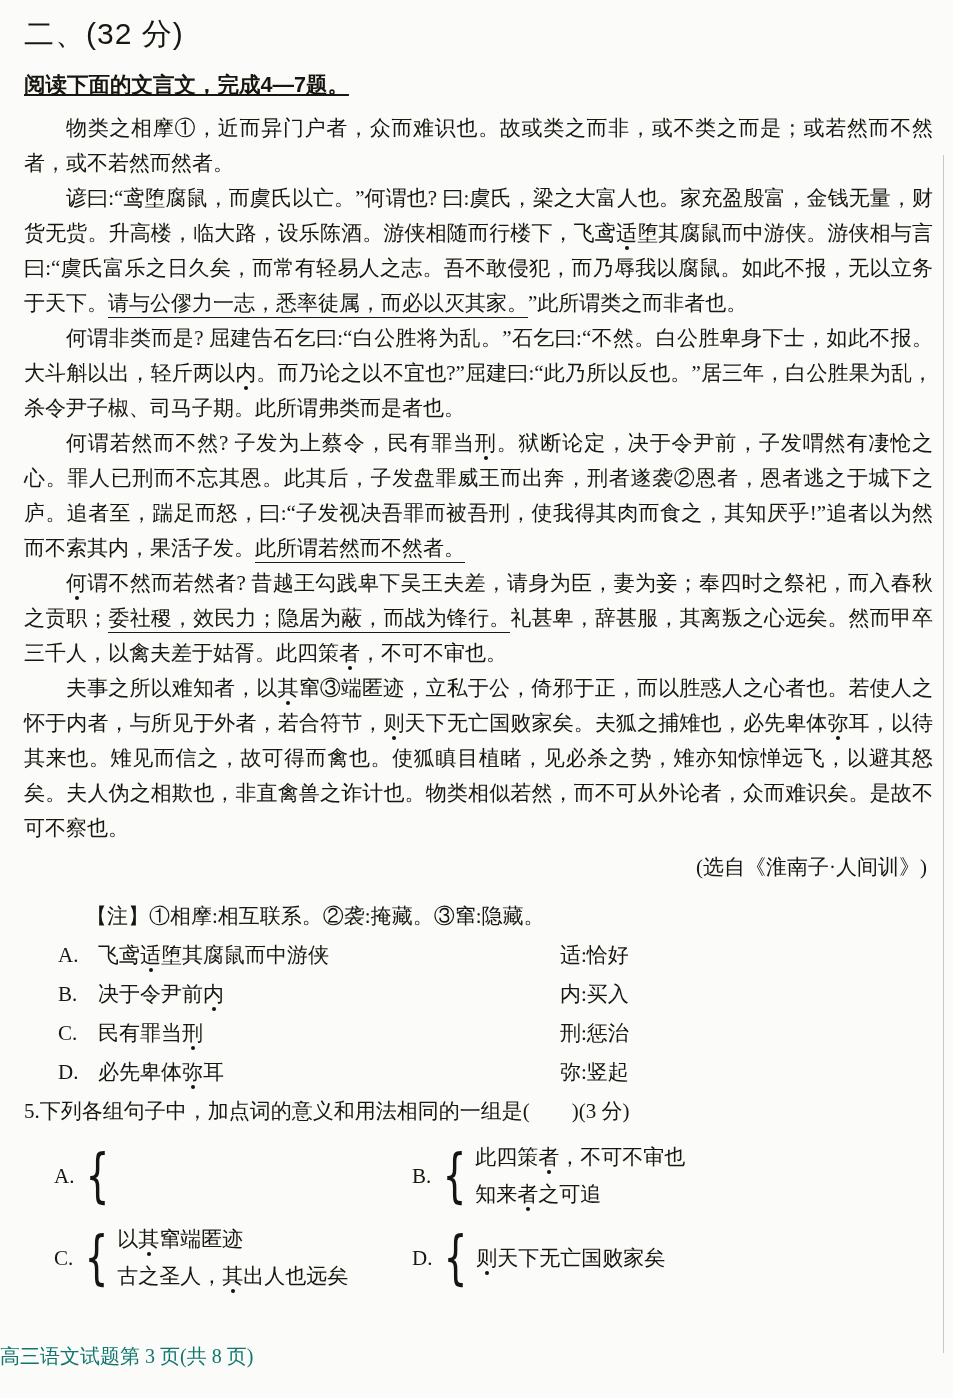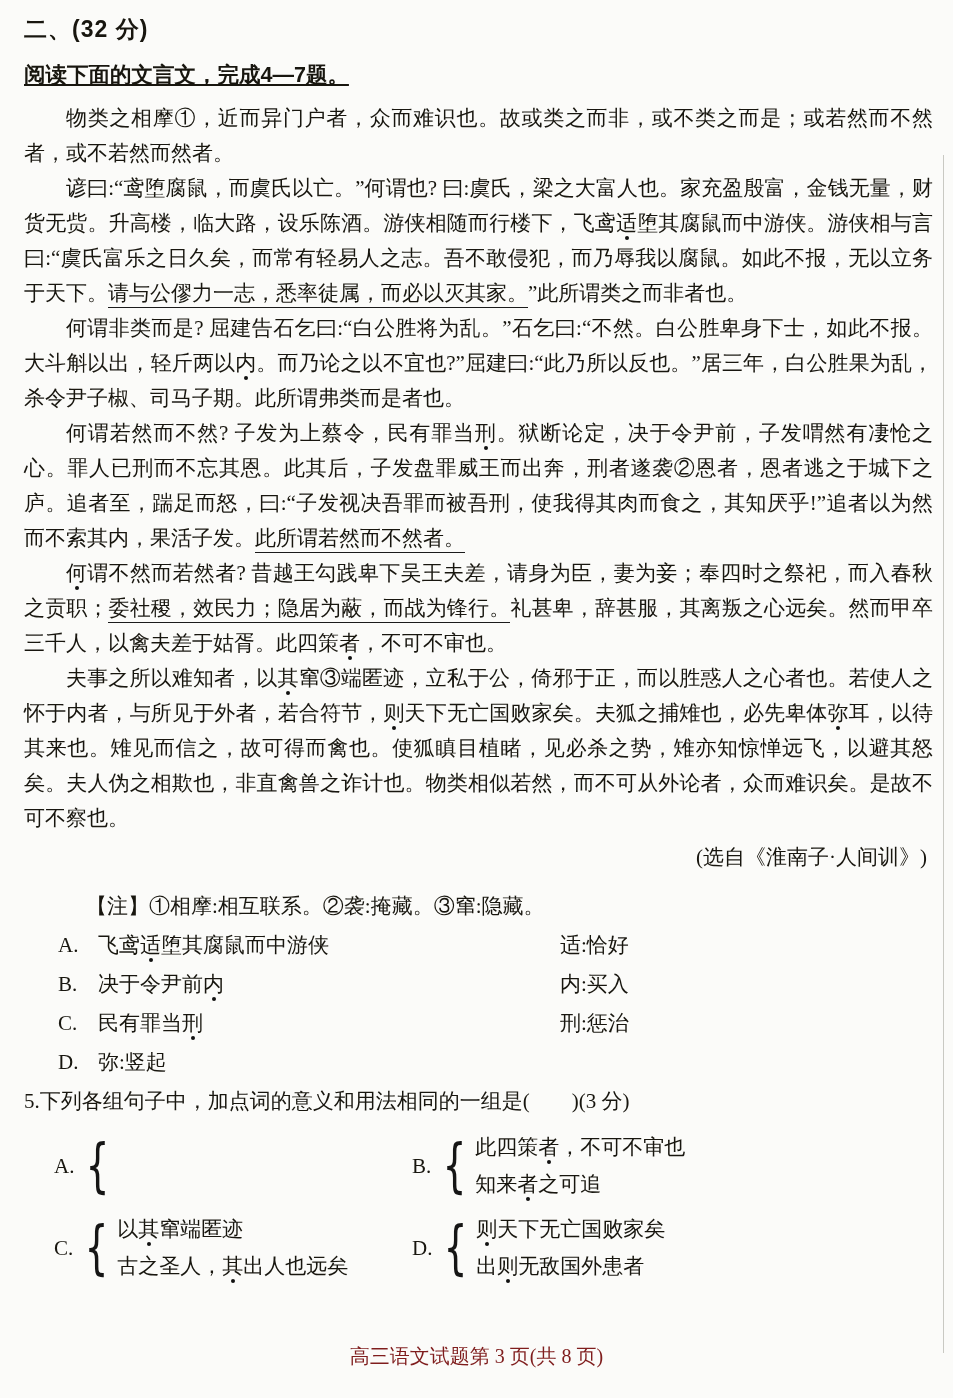--- a/index.html
+++ b/index.html
@@ -8,21 +8,21 @@
     background:#fbfbf9;
     color:#18160f;
     font-family:"Liberation Serif","DejaVu Serif",serif;
     position:relative;
     overflow:hidden;
   }
   .page { padding:14px 20px 0 24px; position:relative; }
 
   .sec-head {
     font-family:"Liberation Sans","DejaVu Sans",sans-serif;
-    font-weight:700; font-size:23px; letter-spacing:1px;
+    font-weight:400; font-size:30px; letter-spacing:1px;
   }
   .instr {
     font-family:"Liberation Sans","DejaVu Sans",sans-serif;
     font-weight:700; font-size:21.5px; margin-top:15px;text-decoration:underline;
   }
 
   .passage { margin-top:12px; }
   .para {
     margin:0; font-size:21px; line-height:35px;
     text-align:justify; text-justify:inter-ideograph;
@@ -65,21 +65,21 @@
     font-family:"DejaVu Sans",sans-serif;
     font-size:58px; font-weight:400; line-height:1;
     transform:scaleX(0.65); transform-origin:center;
     margin:0 2px 0 0; color:#151515;
   }
   .q5-lines { font-size:21px; line-height:37px; }
   .q5-line { white-space:nowrap; }
 
   .footer {
     position:absolute; left:0; right:0; top:1343px;
-    text-align:center; font-size:20px; color:#7f1d1d;
+    text-align:left; font-size:20px; color:#0f766e;
   }
   .scan-line {
     position:absolute; top:155px; bottom:45px; right:9px;
     width:1px; background:#c9c9c3;
   }
 </style>
 </head>
 <body>
 
 <div class="page">
@@ -113,20 +113,21 @@
       <span class="q4-sentence"><span>决于令尹前</span><span class="d">内</span></span>
       <span class="q4-gloss">内:买入</span>
     </div>
     <div class="q4-row">
       <span class="q4-label">C.</span>
       <span class="q4-sentence"><span>民有罪当</span><span class="d">刑</span></span>
       <span class="q4-gloss">刑:惩治</span>
     </div>
     <div class="q4-row">
       <span class="q4-label">D.</span>
+      <span class="q4-sentence"><span>必先卑体</span><span class="d">弥</span><span>耳</span></span>
       <span class="q4-gloss">弥:竖起</span>
     </div>
   </div>
 
   <div>
     <div class="q-head">5.下列各组句子中，加点词的意义和用法相同的一组是(　　)(3 分)</div>
 
     <div class="q5-grid">
       <div class="q5-opt">
         <span class="q5-label">A.</span>
@@ -148,21 +149,20 @@
         <div class="q5-lines">
           <div class="q5-line"><span>以</span><span class="d">其</span><span>窜端匿迹</span></div>
           <div class="q5-line"><span>古之圣人，</span><span class="d">其</span><span>出人也远矣</span></div>
         </div>
       </div>
       <div class="q5-opt">
         <span class="q5-label">D.</span>
         <span class="brace">{</span>
         <div class="q5-lines">
           <div class="q5-line"><span class="d">则</span><span>天下无亡国败家矣</span></div>
-          <div class="q5-line"><span>出</span><span class="d">则</span><span>无敌国外患者</span></div>
         </div>
       </div>
     </div>
   </div>
 
 </div>
 
 <div class="footer">高三语文试题第 3 页(共 8 页)</div>
 <div class="scan-line"></div>
 

